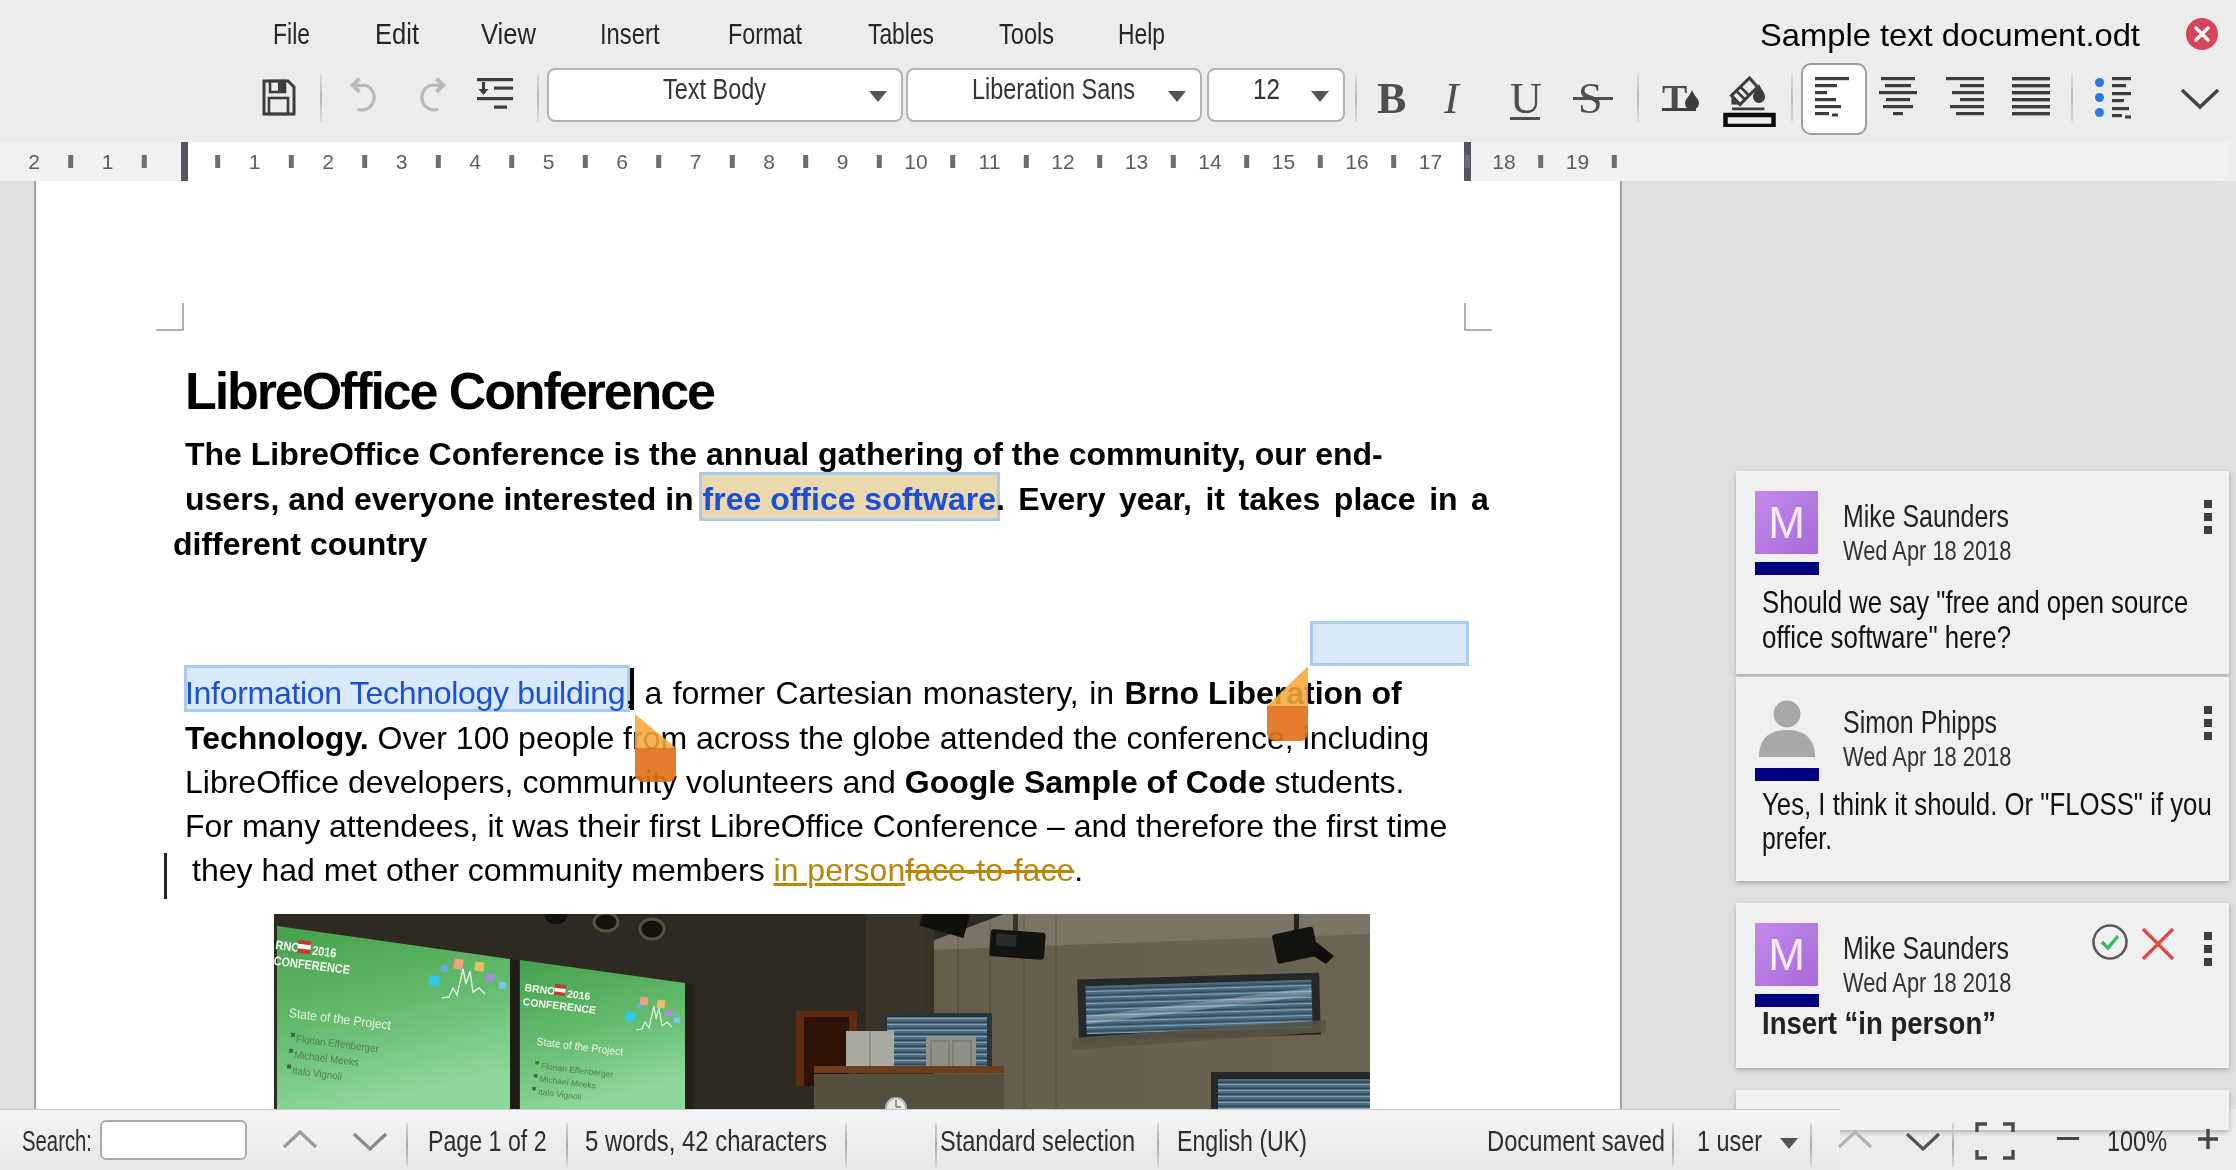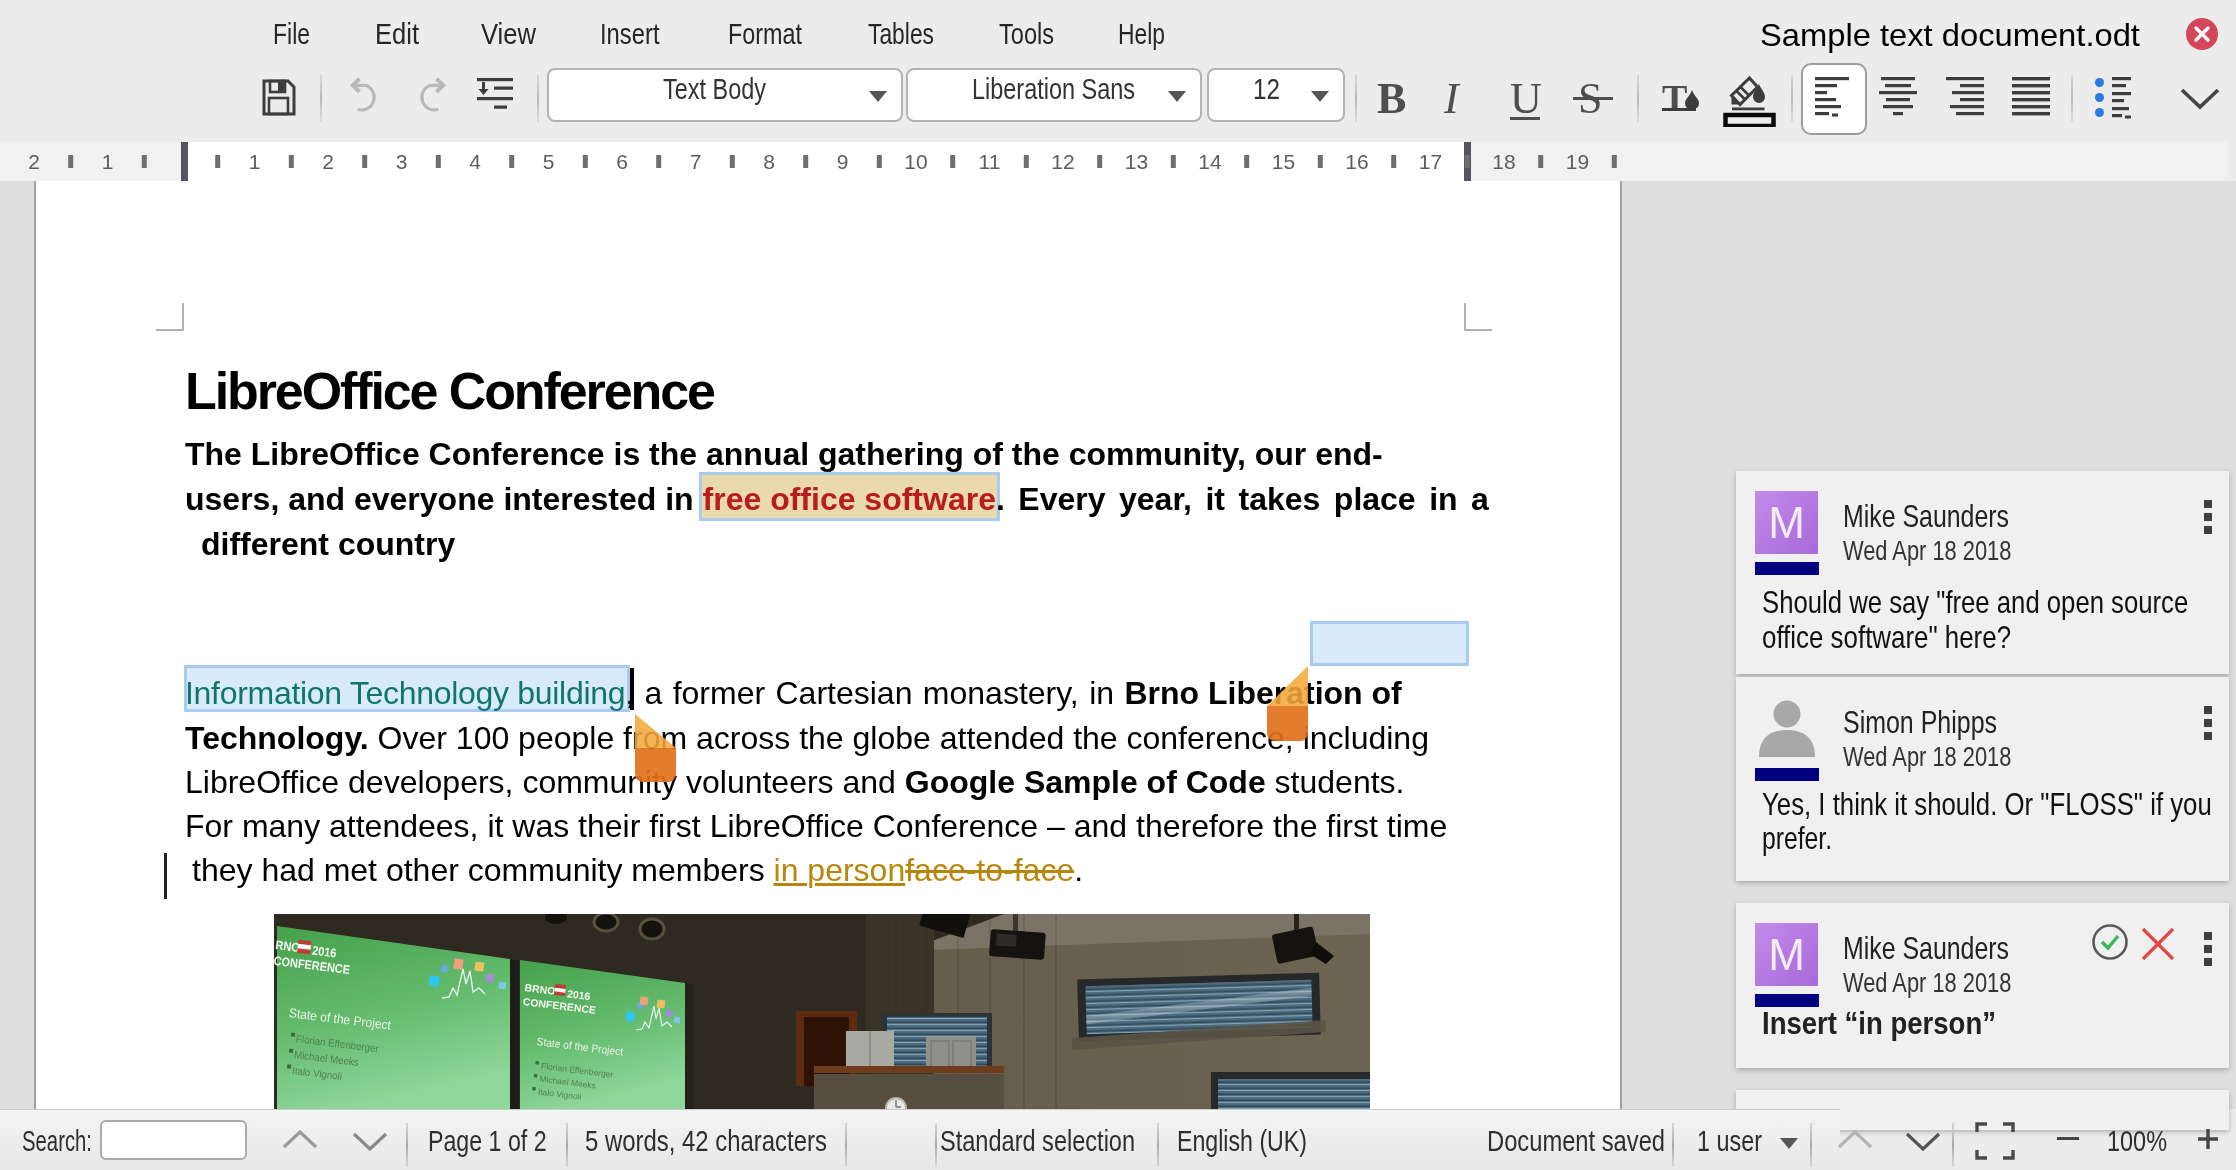--- a/index.html
+++ b/index.html
@@ -235,24 +235,24 @@
       <path d="M1 0 V27 H28" fill="none" stroke="#999" stroke-width="1.5"></path>
     </svg>
 
   <div class="abs" style="left:699px;top:291px;width:301px;height:49px;background:#ead9ae;border:3px solid #a9cbee;box-sizing:border-box"></div>
   <div class="abs" style="left:1310px;top:440px;width:159px;height:45px;background:#d8eafc;border:3px solid #a9cbee;box-sizing:border-box"></div>
   <div class="abs" style="left:184px;top:484px;width:446px;height:47px;background:#d8eafc;border:3px solid #a9cbee;box-sizing:border-box"></div>
 
   <div class="line" style="left:185px;top:184px;font-size:52px;line-height:52px;font-weight:bold;letter-spacing:-2.1px">LibreOffice Conference</div>
 
   <div class="line bold33" style="left:185px;top:251px">The LibreOffice Conference is the annual gathering of the community, our end-</div>
-  <div class="line bold33" style="left:185px;top:296px">users, and everyone interested in <span style="color:#b91c1c">free office software</span><span style="word-spacing:4.6px">. Every year, it takes place in a</span></div>
-  <div class="line bold33" style="left:201px;top:341px">different country</div>
-
-  <div class="line body31" style="left:185px;top:490px"><span style="color:#0f766e;letter-spacing:-0.3px">Information Technology building</span><span style="word-spacing:1.5px">, a former Cartesian monastery, in </span><b>Brno Liberation of</b></div>
+  <div class="line bold33" style="left:185px;top:296px">users, and everyone interested in <span style="color:#1d4ed8">free office software</span><span style="word-spacing:4.6px">. Every year, it takes place in a</span></div>
+  <div class="line bold33" style="left:173px;top:341px">different country</div>
+
+  <div class="line body31" style="left:185px;top:490px"><span style="color:#1d4ed8;letter-spacing:-0.3px">Information Technology building</span><span style="word-spacing:1.5px">, a former Cartesian monastery, in </span><b>Brno Liberation of</b></div>
   <div class="line body31" style="left:185px;top:535px"><b>Technology.</b> Over 100 people from across the globe attended the conference, including</div>
   <div class="line body31" style="left:185px;top:579px">LibreOffice developers, community volunteers and <b>Google Sample of Code</b> students.</div>
   <div class="line body31" style="left:185px;top:623px">For many attendees, it was their first LibreOffice Conference – and therefore the first time</div>
   <div class="line body31" style="left:192px;top:667px">they had met other community members <span style="color:#b8860b;text-decoration:underline;text-decoration-thickness:3px">in person</span><span style="color:#b8860b;text-decoration:line-through;text-decoration-thickness:3px">face-to-face</span>.</div>
 
   <div class="abs" style="left:630px;top:487px;width:4px;height:42px;background:#000"></div>
 
   <div class="abs" style="left:164px;top:672px;width:3px;height:46px;background:#222"></div>
 
   <svg class="abs" style="left:635px;top:533px" width="41" height="68" viewBox="0 0 41 68">

